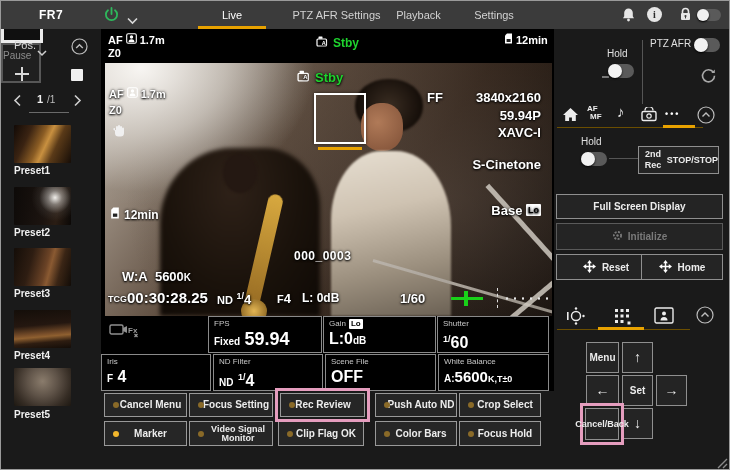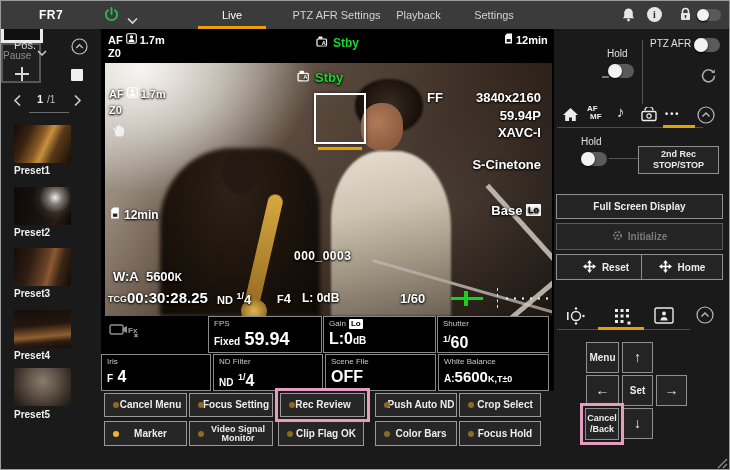--- a/index.html
+++ b/index.html
@@ -20,21 +20,21 @@
 .t4{background:linear-gradient(175deg,#140e09 0%,#241710 40%,#7a4f2a 62%,#8f6030 68%,#2e1d11 82%,#140d08 100%)}
 .t5{background:radial-gradient(circle at 50% 35%,#8a7c6c 0%,#5f5348 40%,#352c24 75%,#1d1812 100%)}
 .monitor{position:absolute;left:100px;top:28px;width:453px;height:362px;background:#000}
 .video{position:absolute;left:4px;top:34px;width:447px;height:253px;overflow:hidden;background:
  radial-gradient(ellipse 240px 190px at 8% 2%,rgba(250,248,245,.96) 0%,rgba(215,210,203,.75) 35%,rgba(150,140,128,.25) 65%,rgba(0,0,0,0) 72%),
  radial-gradient(ellipse 420px 300px at 75% 55%,rgba(110,95,85,.45) 0%,rgba(60,48,40,.2) 55%,transparent 75%),
  linear-gradient(125deg,#d6d0c8 0%,#9a8d80 15%,#5d4c3e 38%,#32241a 62%,#17100b 85%,#0d0805 100%)}
 .vlabel{position:absolute;color:#fff;font-weight:bold;white-space:nowrap;text-shadow:0 1px 2px rgba(0,0,0,.95),0 0 3px rgba(0,0,0,.85);z-index:6}
 .green{color:#1ed32e}
 .badge{display:inline-block;background:#fff;color:#000;font-size:8px;font-weight:bold;padding:0 2px;border-radius:1px;line-height:10px;vertical-align:2px}
-.btn{position:absolute;background:#242424;border:1px solid #8f8f8f;color:#ececec;font-size:10px;font-weight:bold;display:flex;flex-direction:column;align-items:center;justify-content:center;text-align:center;cursor:pointer;line-height:11px}
+.btn{position:absolute;background:#242424;border:1px solid #8f8f8f;color:#ececec;font-size:10px;font-weight:bold;display:flex;flex-direction:row;align-items:center;justify-content:center;text-align:center;cursor:pointer;line-height:11px}
 .panel{position:absolute;background:#000;border:1px solid #8a8a8a;color:#fff;padding:1px 5px;overflow:hidden}
 .plabel{font-size:8px;color:#c8c8c8;display:flex;align-items:center;gap:3px;height:11px}
 .pvalue{font-size:16px;font-weight:bold;line-height:20px;white-space:nowrap}
 .sm{font-size:10px;font-weight:bold}
 .xs{font-size:9px}
 .dot{position:absolute;left:8px;top:50%;margin-top:-3px;width:6px;height:6px;border-radius:50%;background:#8a6a28}
 .dot.lit{background:#f2b62c}
 .abtn{position:absolute;background:#262626;border:1px solid #999;color:#ececec;font-size:10px;font-weight:bold;display:flex;align-items:center;justify-content:center;text-align:center;cursor:pointer;padding-left:10px;line-height:10px}
 .pink{position:absolute;border:3px solid #e59dbe;padding:2px;background:transparent;z-index:3}
 .pink .inner{position:relative;width:100%;height:100%;padding-left:1px}
@@ -221,21 +221,21 @@
       </div>
 
       <div class="vlabel" style="left:5px;top:144px;font-size:12px;display:flex;gap:4px;align-items:center">
         <span><svg width="10" height="12" viewBox="0 0 9 11">
               <path d="M1 2.5L3 0.5h5v10H1z" fill="#fff"></path>
               <rect x="2.6" y="6" width="4" height="3" fill="#222"></rect>
             </svg></span>
         <span>12min</span>
       </div>
       <div class="vlabel" style="left:189px;top:186px;font-size:12px;letter-spacing:.5px">000_0003</div>
-      <div class="vlabel" style="left:8px;top:206px;font-size:13px">
+      <div class="vlabel" style="left:17px;top:206px;font-size:13px">
         <span>W:A</span>
         <span style="margin-left:4px">5600</span><span style="font-size:10px">K</span>
       </div>
 
       <div class="vlabel" style="left:3px;top:231px;font-size:9px">TCG</div>
       <div class="vlabel" style="left:22px;top:226px;font-size:15px">00:30:28.25</div>
       <div class="vlabel" style="left:112px;top:228px;font-size:13px">
         <span style="font-size:11px">ND</span>
         <sup style="font-size:9px">1/</sup><span>4</span>
       </div>

